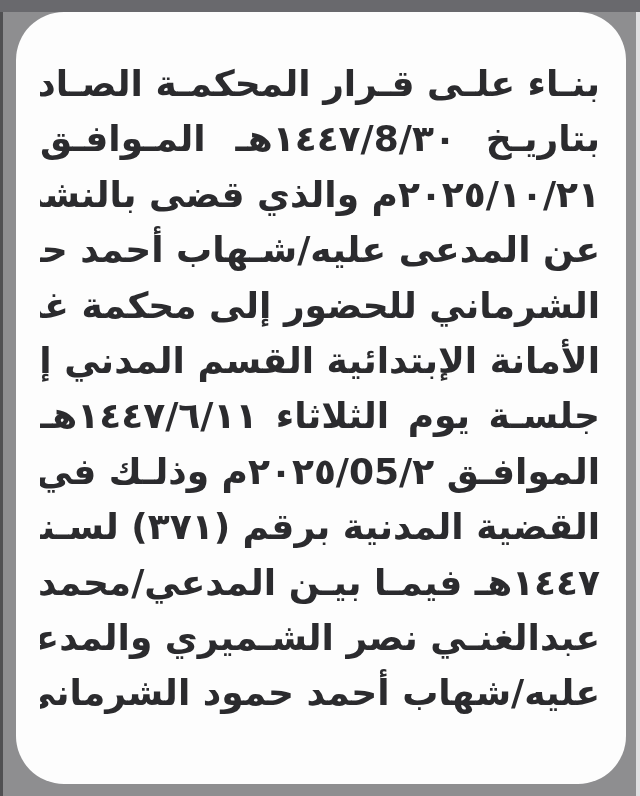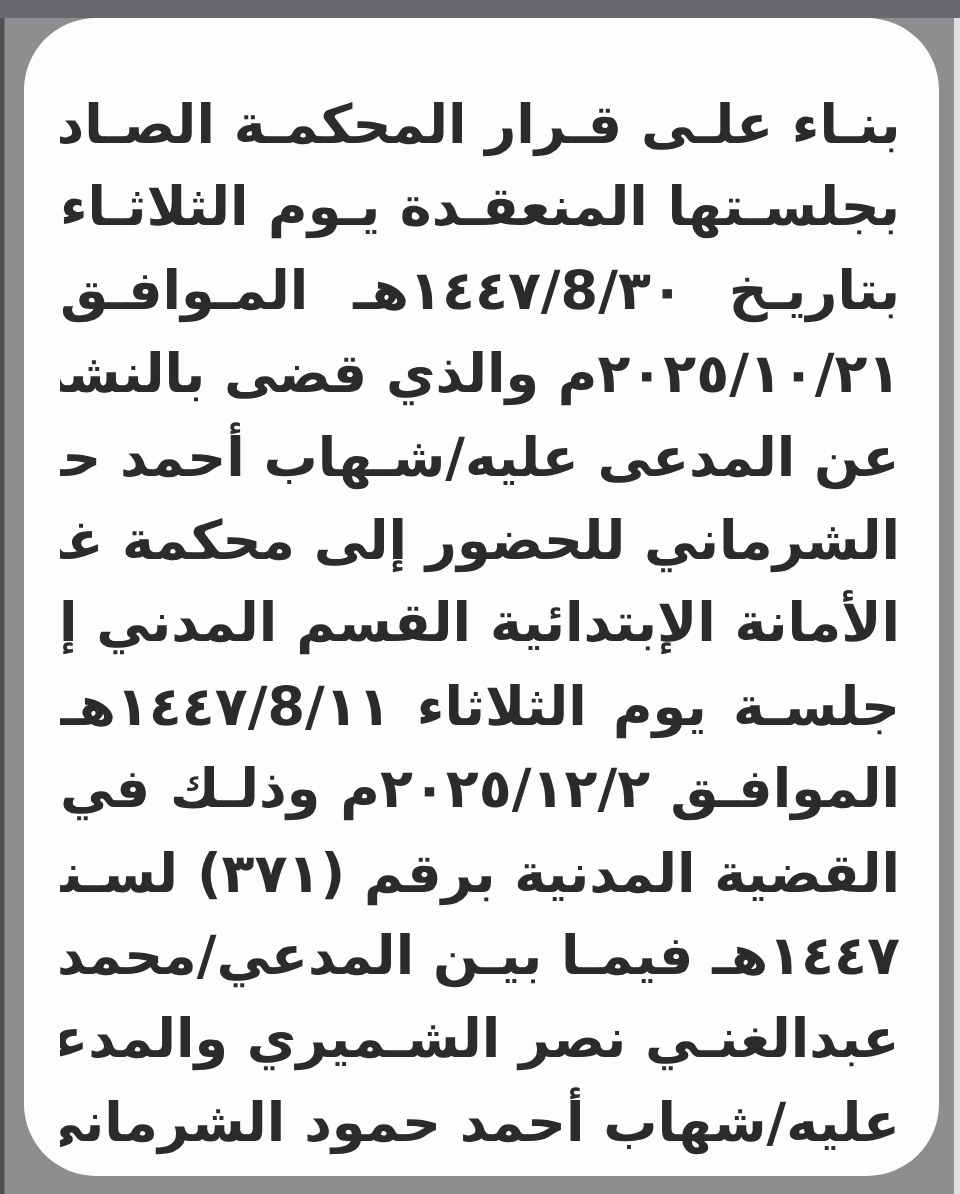--- a/index.html
+++ b/index.html
@@ -77,27 +77,26 @@
 </head>
 <body>
 
 <div class="page">
   <div class="top-band"></div>
   <div class="left-edge"></div>
   <div class="right-edge"></div>
   <div class="notice-card">
     <div class="notice-text" id="notice-text">
         <div class="notice-line" dir="rtl">بنـاء علـى قـرار المحكمـة الصـادر</div>
-        <div class="notice-line" dir="rtl">بجلسـتها المنعقـدة يـوم الثلاثـاء</div>
         <div class="notice-line" dir="rtl">بتاريـخ ١٤٤٧/8/٣٠هـ المـوافـق</div>
         <div class="notice-line" dir="rtl">٢٠٢٥/١٠/٢١م والذي قضى بالنشر</div>
         <div class="notice-line" dir="rtl">عن المدعى عليه/شـهاب أحمد حمود</div>
         <div class="notice-line" dir="rtl">الشرماني للحضور إلى محكمة غرب</div>
         <div class="notice-line" dir="rtl">الأمانة الإبتدائية القسم المدني إلى</div>
-        <div class="notice-line" dir="rtl">جلسـة يوم الثلاثاء ١٤٤٧/8/١١هـ</div>
-        <div class="notice-line" dir="rtl">الموافـق ٢٠٢٥/١٢/٢م وذلـك في</div>
+        <div class="notice-line" dir="rtl">جلسـة يوم الثلاثاء ١٤٤٧/٦/١١هـ</div>
+        <div class="notice-line" dir="rtl">الموافـق ٢٠٢٥/05/٢م وذلـك في</div>
         <div class="notice-line" dir="rtl">القضية المدنية برقم (٣٧١) لسـنة</div>
         <div class="notice-line" dir="rtl">١٤٤٧هـ فيمـا بيـن المدعي/محمد</div>
         <div class="notice-line" dir="rtl">عبدالغنـي نصر الشـميري والمدعى</div>
         <div class="notice-line" dir="rtl">عليه/شهاب أحمد حمود الشرماني.</div>
       </div>
   </div>
 </div>
 
 </body></html>

